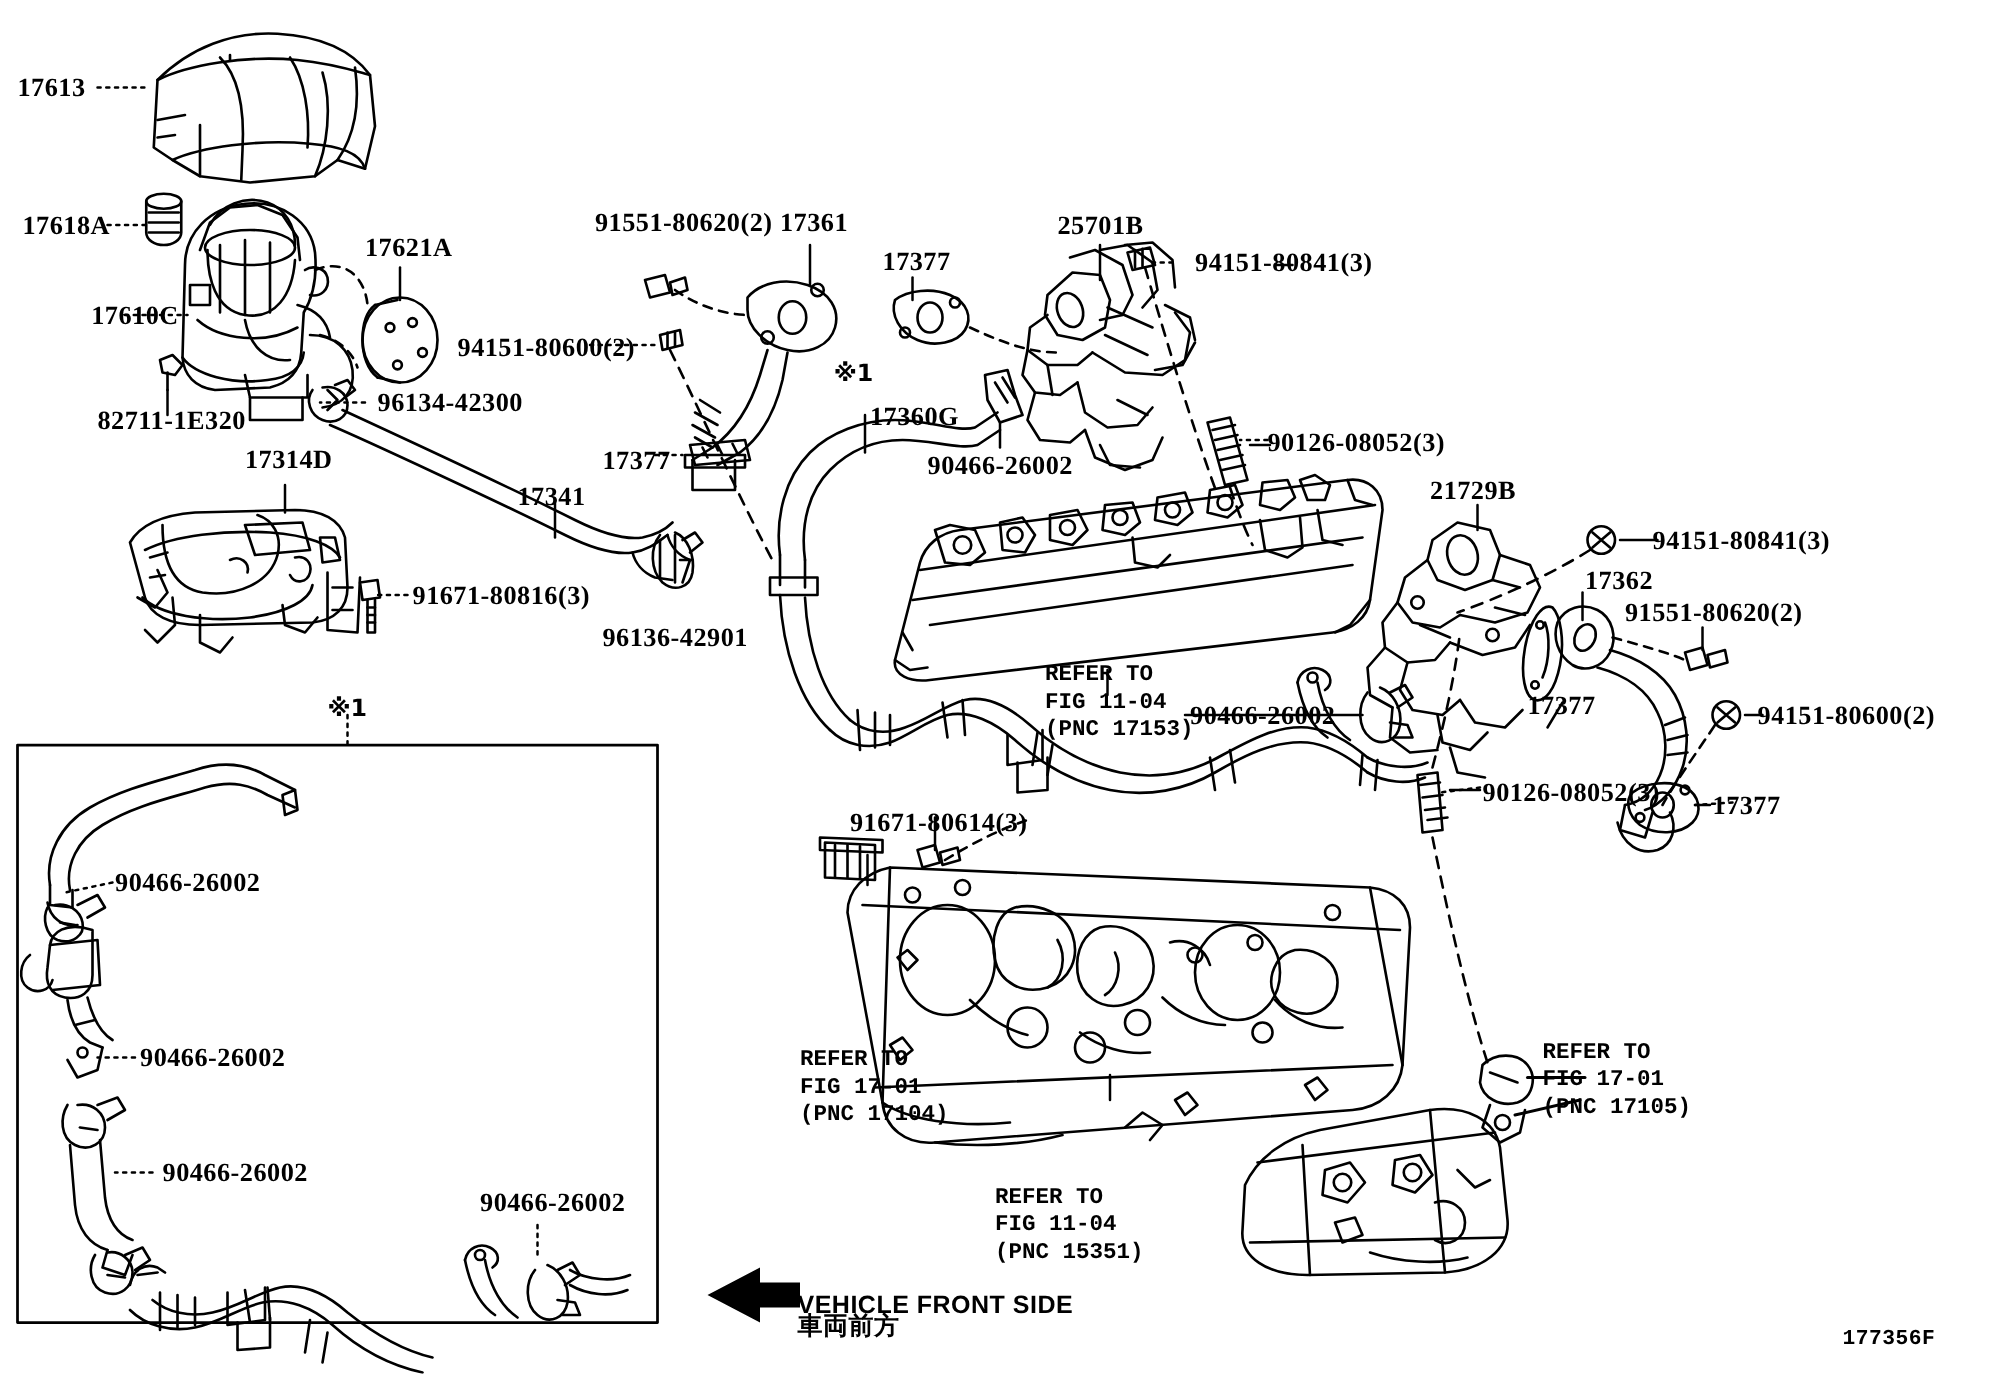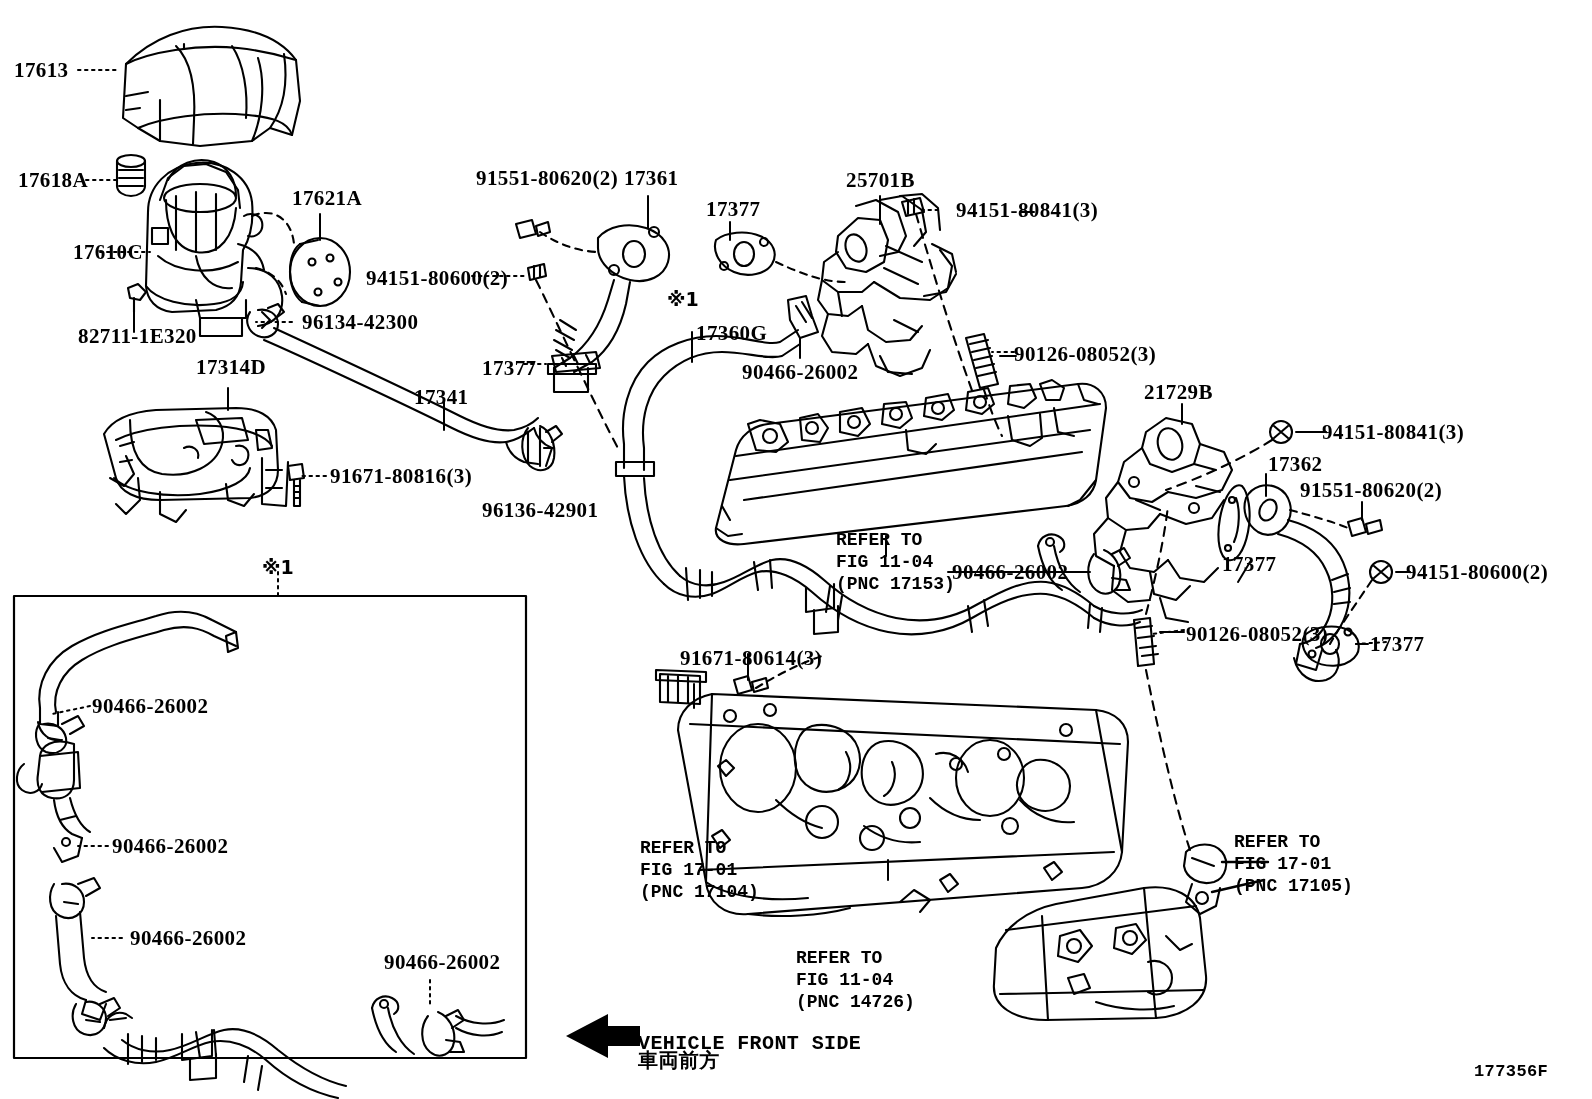--- a/index.html
+++ b/index.html
@@ -582,32 +582,32 @@
   <div>(PNC 17153)</div>
 </div>
 <div class="lbl fig" style="left:640px; top:838px;">
   <div>REFER TO</div>
   <div>FIG 17-01</div>
   <div>(PNC 17104)</div>
 </div>
 <div class="lbl fig" style="left:796px; top:948px;">
   <div>REFER TO</div>
   <div>FIG 11-04</div>
-  <div>(PNC 14726)</div>
+  <div>(PNC 15351)</div>
 </div>
 <div class="lbl fig" style="left:1234px;top:832px;">
   <div>REFER TO</div>
   <div>FIG 17-01</div>
   <div>(PNC 17105)</div>
 </div>
 
 <div class="star" style="left:262px;top:556px;">※1</div>
 <div class="lbl" style="left:92px;  top:694px;">90466-26002</div>
 <div class="lbl" style="left:112px; top:834px;">90466-26002</div>
 <div class="lbl" style="left:130px; top:926px;">90466-26002</div>
 <div class="lbl" style="left:384px; top:950px;">90466-26002</div>
 
 <div class="lbl jp" style="left:638px;top:1006px;margin-top:42px;">車両前方</div>
-<div class="lbl" style="left:638px;top:1032px;font-family:Liberation Mono, monospace;font-size:20px;">VEHICLE FRONT SIDE</div>
+<div class="lbl" style="left:638px;top:1032px;font-family:Liberation Sans, sans-serif;font-size:20px;">VEHICLE FRONT SIDE</div>
 
 <div class="lbl mono" style="left:1474px;top:1062px;font-size:17px;">177356F</div>
 
 </div>
 
 </body></html>

